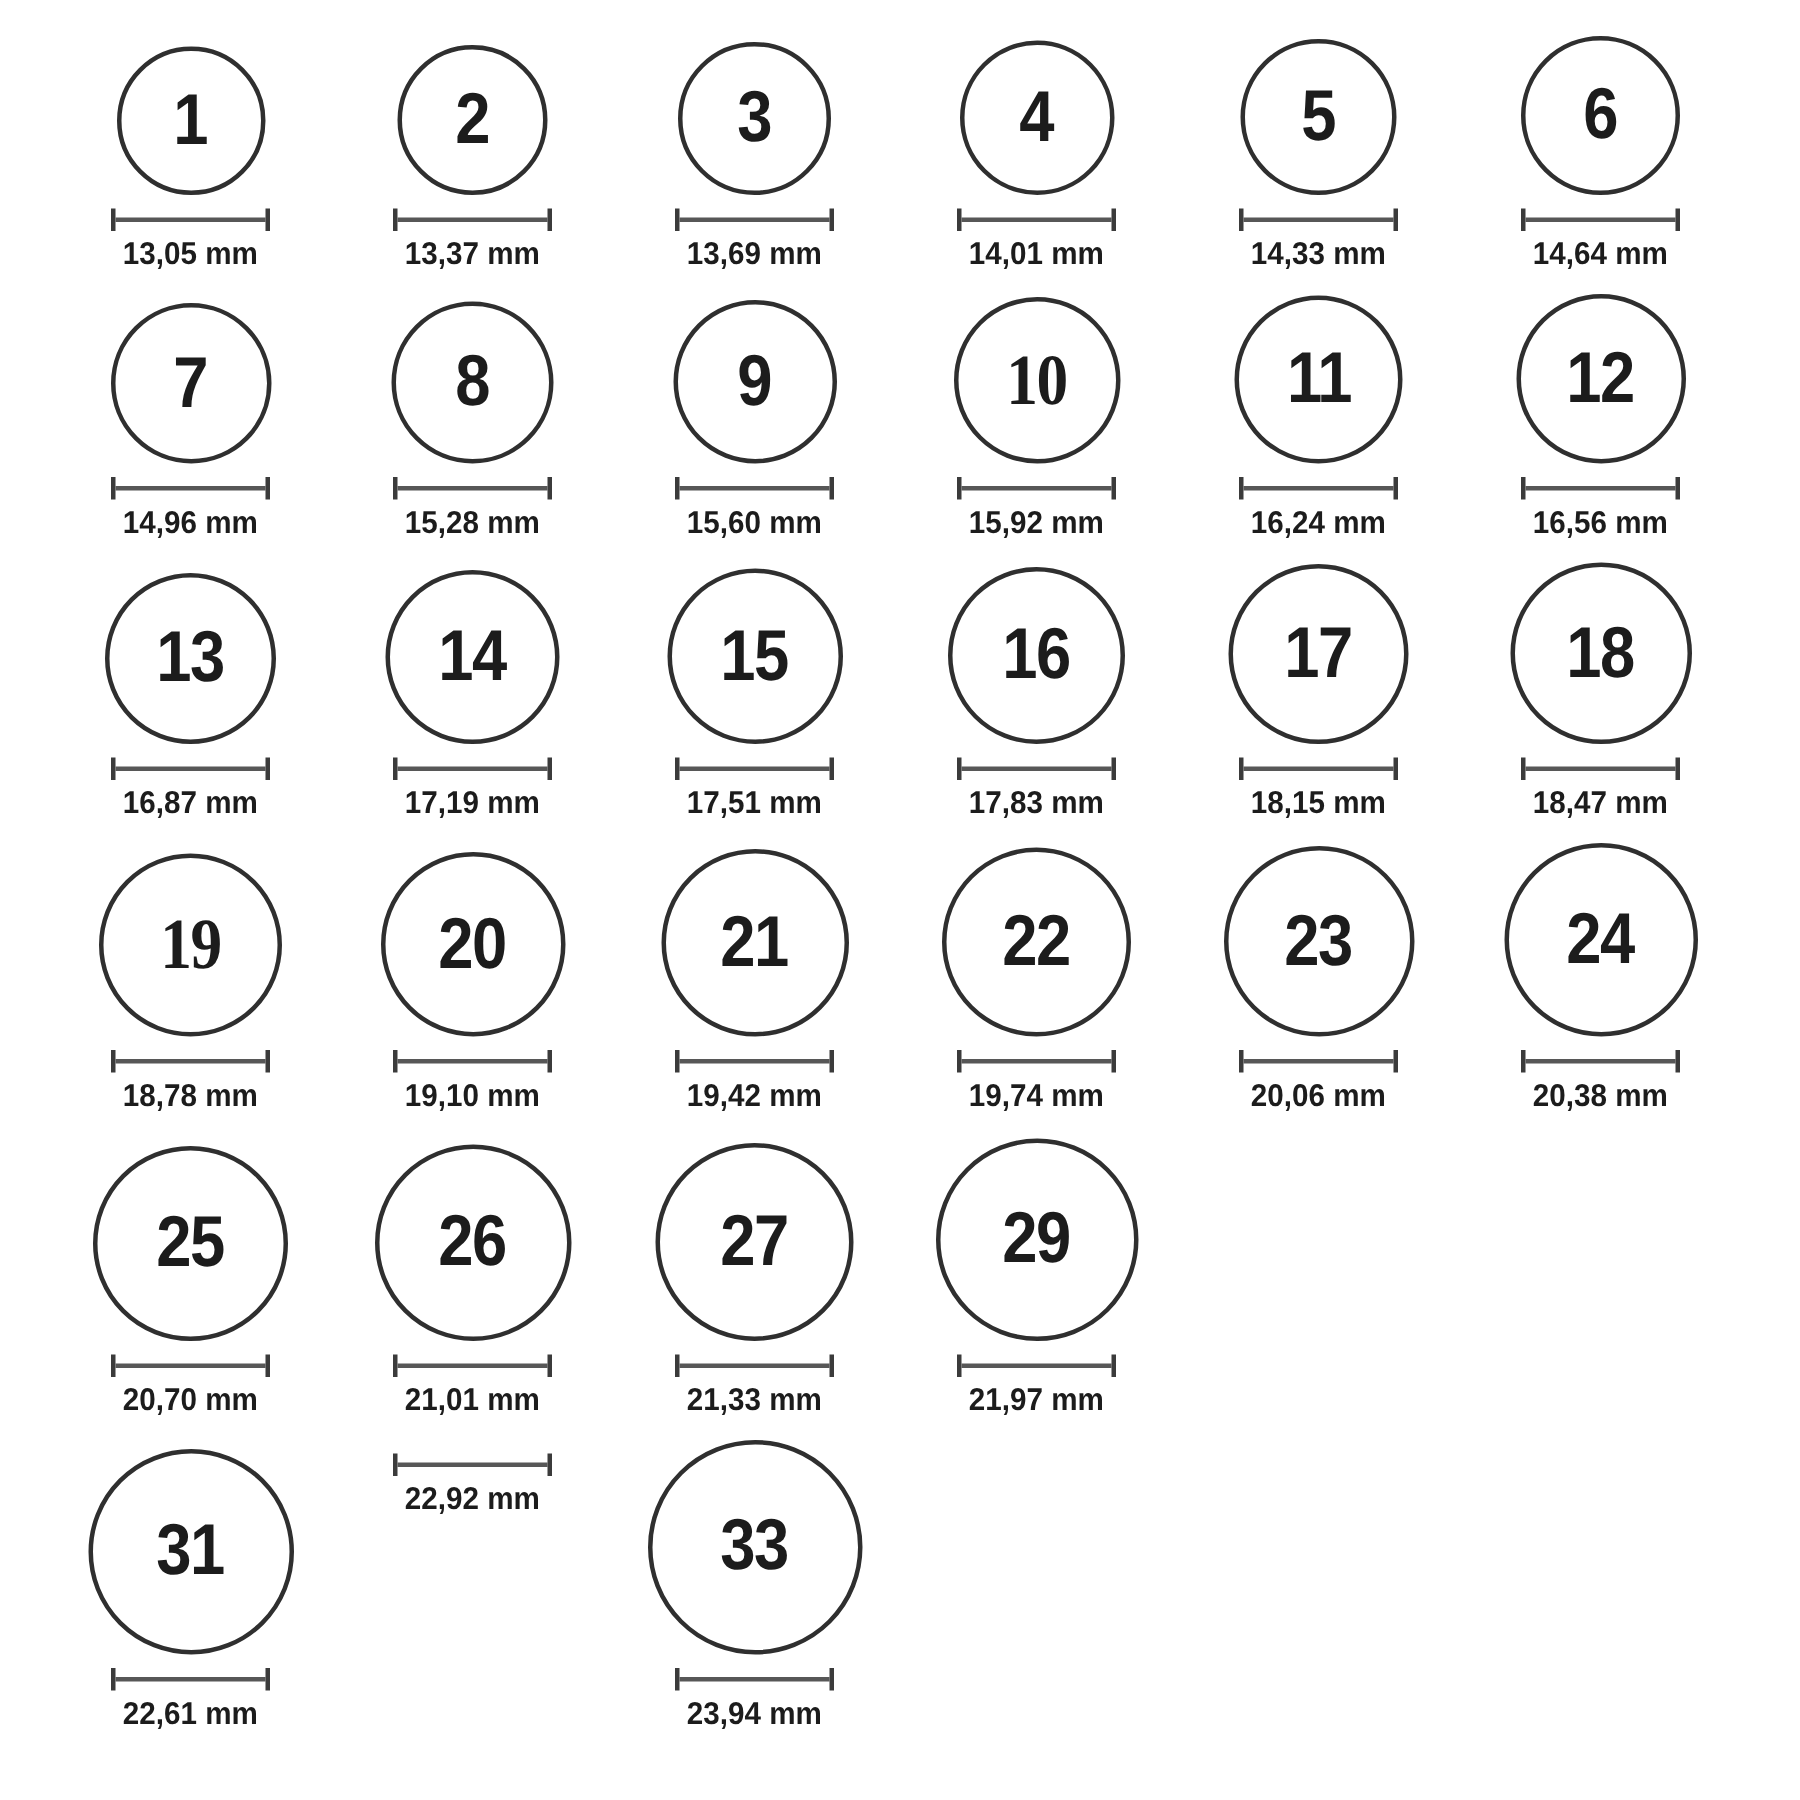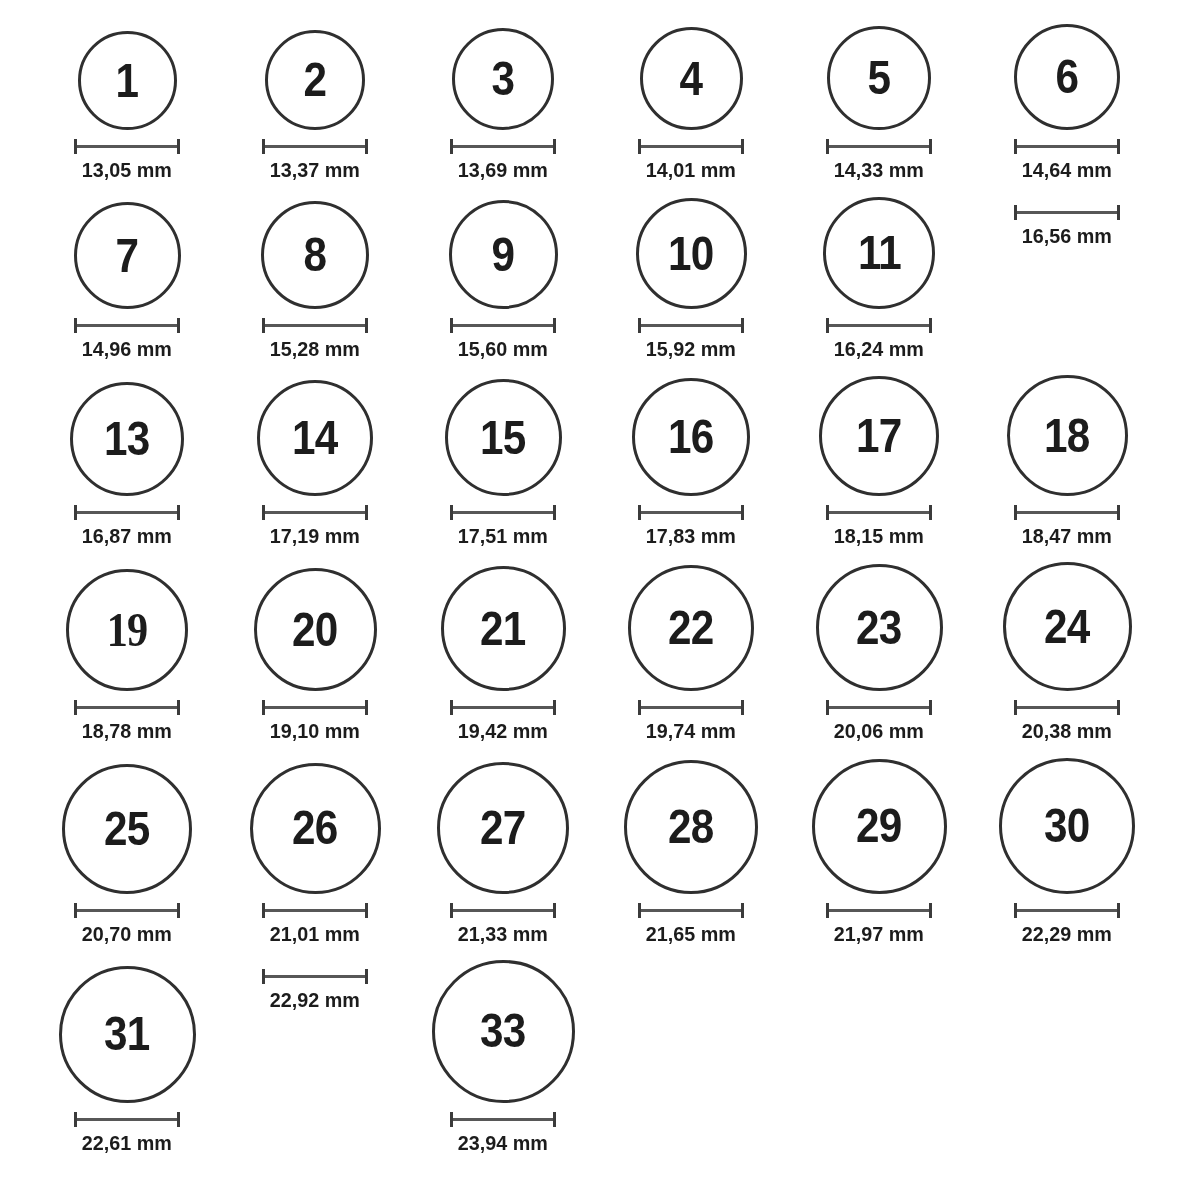--- a/index.html
+++ b/index.html
@@ -194,21 +194,21 @@
     </div>
     <div class="measure">
       <span class="tick"></span>
       <span class="bar"></span>
       <span class="tick"></span>
     </div>
     <div class="size-label">15,60 mm</div>
   </div>
       <div class="cell">
     <div class="circle-area" style="height: 113px;">
-      <div class="circle" style="width: 111px; height: 111px;">
+      <div class="circle" style="width: 111px; height: 111px; font-family: Liberation Serif, serif;">
         <span class="num">10</span>
       </div>
     </div>
     <div class="measure">
       <span class="tick"></span>
       <span class="bar"></span>
       <span class="tick"></span>
     </div>
     <div class="size-label">15,92 mm</div>
   </div>
@@ -219,20 +219,25 @@
       </div>
     </div>
     <div class="measure">
       <span class="tick"></span>
       <span class="bar"></span>
       <span class="tick"></span>
     </div>
     <div class="size-label">16,24 mm</div>
   </div>
       <div class="cell">
+    <div class="circle-area" style="height: 113px;">
+      <div class="circle" style="width: 113px; height: 113px;">
+        <span class="num">12</span>
+      </div>
+    </div>
     <div class="measure">
       <span class="tick"></span>
       <span class="bar"></span>
       <span class="tick"></span>
     </div>
     <div class="size-label">16,56 mm</div>
   </div>
     </div>
     <div class="row">
       <div class="cell">
@@ -429,56 +434,30 @@
     </div>
     <div class="measure">
       <span class="tick"></span>
       <span class="bar"></span>
       <span class="tick"></span>
     </div>
     <div class="size-label">21,33 mm</div>
   </div>
       <div class="cell">
     <div class="circle-area" style="height: 136px;">
-      <div class="circle" style="width: 134px; height: 134px;">
-        <span class="num">28</span>
-      </div>
-    </div>
-    <div class="measure">
-      <span class="tick"></span>
-      <span class="bar"></span>
-      <span class="tick"></span>
-    </div>
-    <div class="size-label">21,65 mm</div>
-  </div>
-      <div class="cell">
-    <div class="circle-area" style="height: 136px;">
       <div class="circle" style="width: 135px; height: 135px;">
         <span class="num">29</span>
       </div>
     </div>
     <div class="measure">
       <span class="tick"></span>
       <span class="bar"></span>
       <span class="tick"></span>
     </div>
     <div class="size-label">21,97 mm</div>
-  </div>
-      <div class="cell">
-    <div class="circle-area" style="height: 136px;">
-      <div class="circle" style="width: 136px; height: 136px;">
-        <span class="num">30</span>
-      </div>
-    </div>
-    <div class="measure">
-      <span class="tick"></span>
-      <span class="bar"></span>
-      <span class="tick"></span>
-    </div>
-    <div class="size-label">22,29 mm</div>
   </div>
     </div>
     <div class="row">
       <div class="cell">
     <div class="circle-area" style="height: 143px;">
       <div class="circle" style="width: 137px; height: 137px;">
         <span class="num">31</span>
       </div>
     </div>
     <div class="measure">

